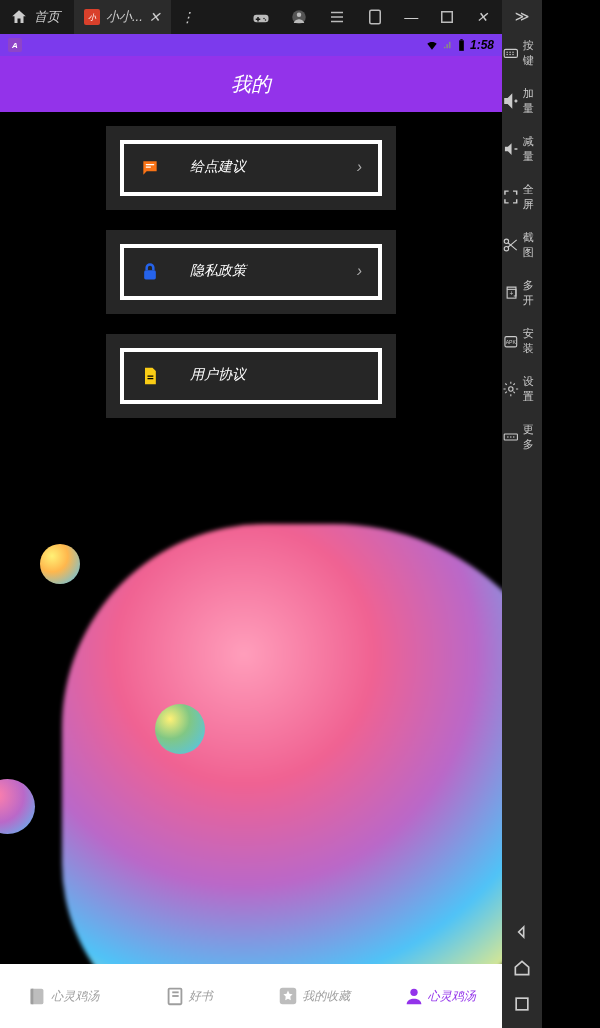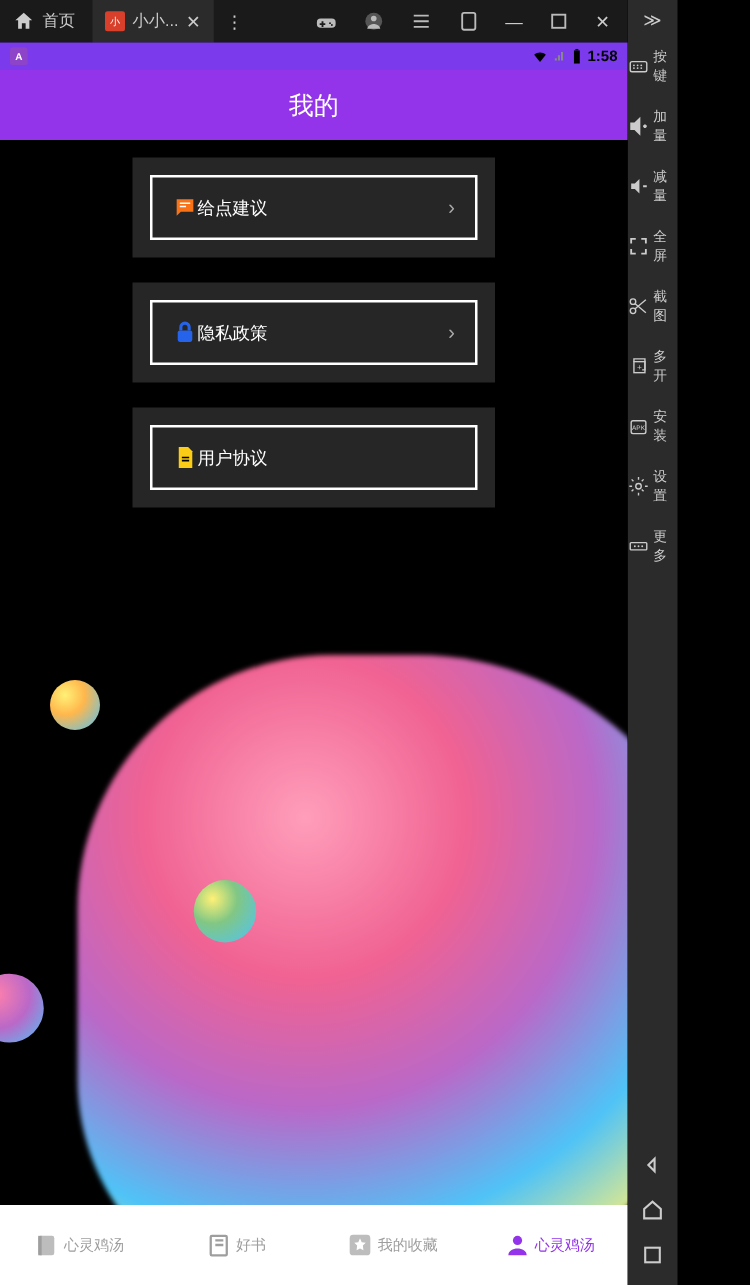--- a/index.html
+++ b/index.html
@@ -1,19 +1,19 @@
 <!DOCTYPE html>
 <html><head>
   <meta charset="utf-8">
   <style>
     * { margin: 0; padding: 0; box-sizing: border-box; font-family: "Microsoft YaHei", Arial, sans-serif; }
     body { width: 600px; height: 1028px; background: #000; display: flex; overflow: hidden; }
     
     
-    .app-wrap { width: 502px; height: 1028px; display: flex; flex-direction: column; background: #000; position: relative; }
+    .app-wrap { width: 502px; height: 1028px; display: flex; flex-direction: column; background: #000; position: relative; font-style: italic; }
     
     
     .emu-titlebar { height: 34px; background: #1a1a1a; display: flex; align-items: center; color: #ccc; }
     .emu-tab-home { display: flex; align-items: center; gap: 6px; padding: 0 14px 0 10px; height: 100%; font-size: 13px; }
     .emu-tab-app { display: flex; align-items: center; gap: 6px; padding: 0 10px; height: 100%; background: #2b2b2b; font-size: 13px; }
     .emu-tab-appicon { width: 16px; height: 16px; background: #d9402b; border-radius: 2px; display: flex; align-items: center; justify-content: center; color: #fff; font-size: 8px; }
     .emu-actions { margin-left: auto; display: flex; align-items: center; gap: 20px; padding: 0 14px; }
     .emu-icon { width: 18px; height: 18px; fill: #bbb; }
     .emu-tiny { font-size: 14px; color: #ccc; }
     
@@ -24,21 +24,21 @@
     
     
     .app-header { height: 56px; background: #9333ea; display: flex; align-items: center; justify-content: center; color: #fff; font-size: 20px; font-weight: 500; }
     
     
     .content { flex: 1; background: #000; position: relative; overflow: hidden; }
     
     
     .menu-card { position: relative; margin: 20px auto 0; width: 290px; background: #262626; padding: 14px; }
     .menu-card:first-child { margin-top: 14px; }
-    .menu-inner { border: 2px solid #ffffff; display: flex; align-items: flex-end; padding: 14px 16px; color: #fff; font-size: 14px; gap: 0; }
+    .menu-inner { border: 4px solid #ffffff; display: flex; align-items: flex-start; padding: 14px 16px; color: #fff; font-size: 14px; gap: 30px; }
     .menu-icon { width: 20px; height: 20px; }
     .menu-arrow { margin-left: auto; color: #aaa; font-size: 16px; }
     
     
     .gradient-blob {
       position: absolute; bottom: -80px; right: -80px; width: 520px; height: 520px; border-radius: 45% 55% 60% 40%;
       background: radial-gradient(circle at 35% 25%, #ff9ebb 0%, #f06292 25%, #ba68c8 45%, #4fc3f7 65%, #fff176 82%, #81c784 100%);
       filter: blur(2px);
     }
     .blob-small1 { position:absolute; left:40px; bottom:380px; width:40px; height:40px; border-radius:50%; background: radial-gradient(circle at 30% 30%, #fff176 0%, #ffb74d 40%, #4fc3f7 100%); }

